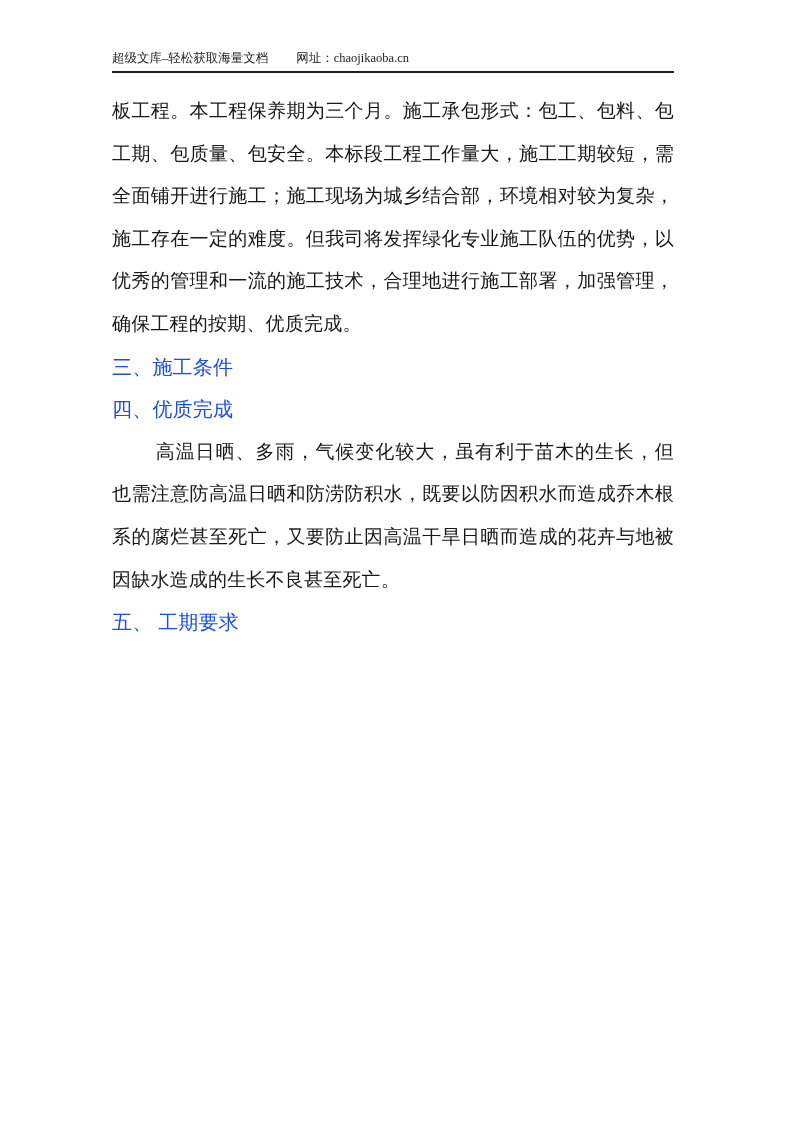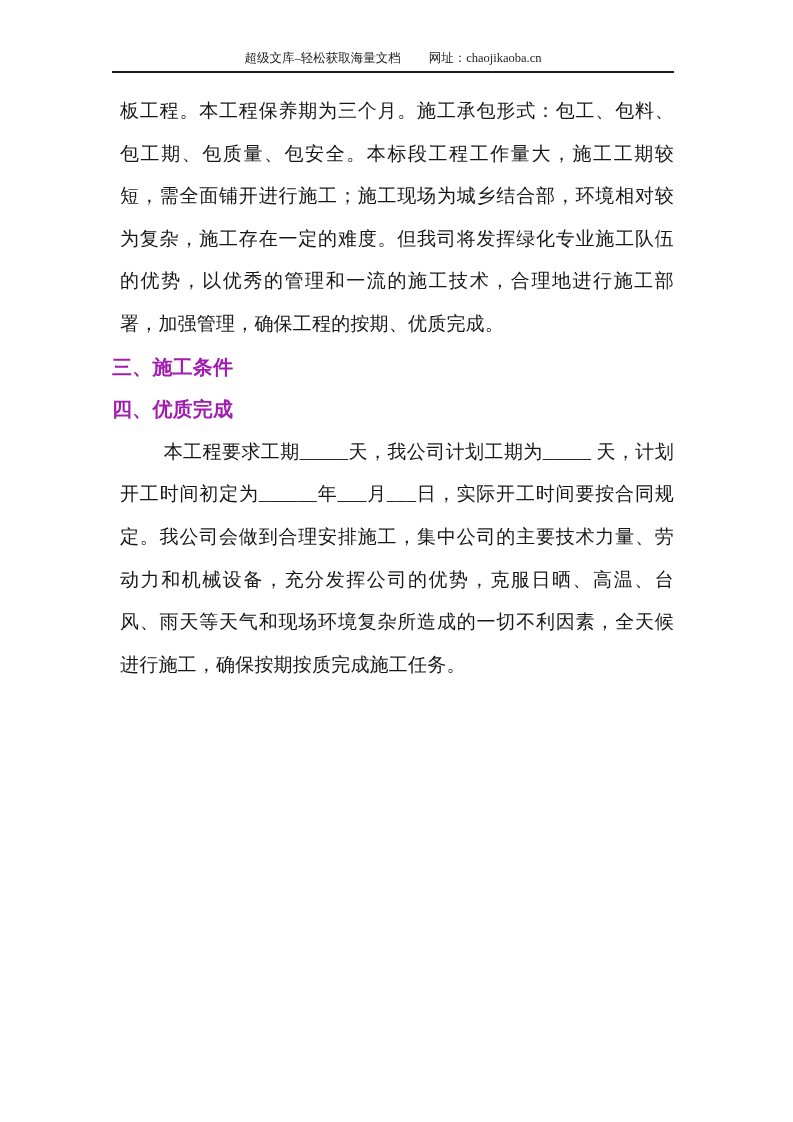--- a/index.html
+++ b/index.html
@@ -14,53 +14,54 @@
     color: #171717;
   }
   .content {
     margin-left: 112px;
     margin-right: 119px; 
   }
   .header {
     padding-top: 50px;
     padding-bottom: 5px;
     border-bottom: 2px solid #1c1c1c;
-    text-align: center;
+    text-align: left;
     font-size: 12.5px;
     line-height: 16px;
     color: #1c1c1c;
     white-space: nowrap;
   }
   .header .site { margin-left: 28px; }
   .doc-body {
     padding-top: 17px;
     font-size: 19px;
     line-height: 42.6px;
     text-align: justify;
     text-justify: inter-ideograph;
     letter-spacing: 0.2px;
   }
-  .para { text-align: justify; margin-left: 8px; }
+  .para { text-align: justify; }
   .para.indent { text-indent: 2.3em; }
   .heading {
     font-family: "Liberation Sans", "DejaVu Sans", sans-serif;
-    font-weight: 700;
+    font-weight: 400;
     font-size: 20px;
     text-align: left;
-    color: #a21caf;
+    color: #1d4ed8;
   }
 </style>
 </head>
 <body>
 
 <div class="page">
   <div class="content">
     <div class="header">
       <span>超级文库–轻松获取海量文档</span><span class="site">网址：chaojikaoba.cn</span>
     </div>
     <div class="doc-body">
       <p class="para">板工程。本工程保养期为三个月。施工承包形式：包工、包料、包工期、包质量、包安全。本标段工程工作量大，施工工期较短，需全面铺开进行施工；施工现场为城乡结合部，环境相对较为复杂，施工存在一定的难度。但我司将发挥绿化专业施工队伍的优势，以优秀的管理和一流的施工技术，合理地进行施工部署，加强管理，确保工程的按期、优质完成。</p>
       <p class="heading">三、施工条件</p>
       <p class="heading">四、优质完成</p>
-      <p class="para indent">本工程要求工期_____天，我公司计划工期为_____ 天，计划开工时间初定为______年___月___日，实际开工时间要按合同规定。我公司会做到合理安排施工，集中公司的主要技术力量、劳动力和机械设备，充分发挥公司的优势，克服日晒、高温、台风、雨天等天气和现场环境复杂所造成的一切不利因素，全天候进行施工，确保按期按质完成施工任务。</p>
+      <p class="para indent">高温日晒、多雨，气候变化较大，虽有利于苗木的生长，但也需注意防高温日晒和防涝防积水，既要以防因积水而造成乔木根系的腐烂甚至死亡，又要防止因高温干旱日晒而造成的花卉与地被因缺水造成的生长不良甚至死亡。</p>
+      <p class="heading">五、 工期要求</p>
     </div>
   </div>
 </div>
 
 </body></html>

